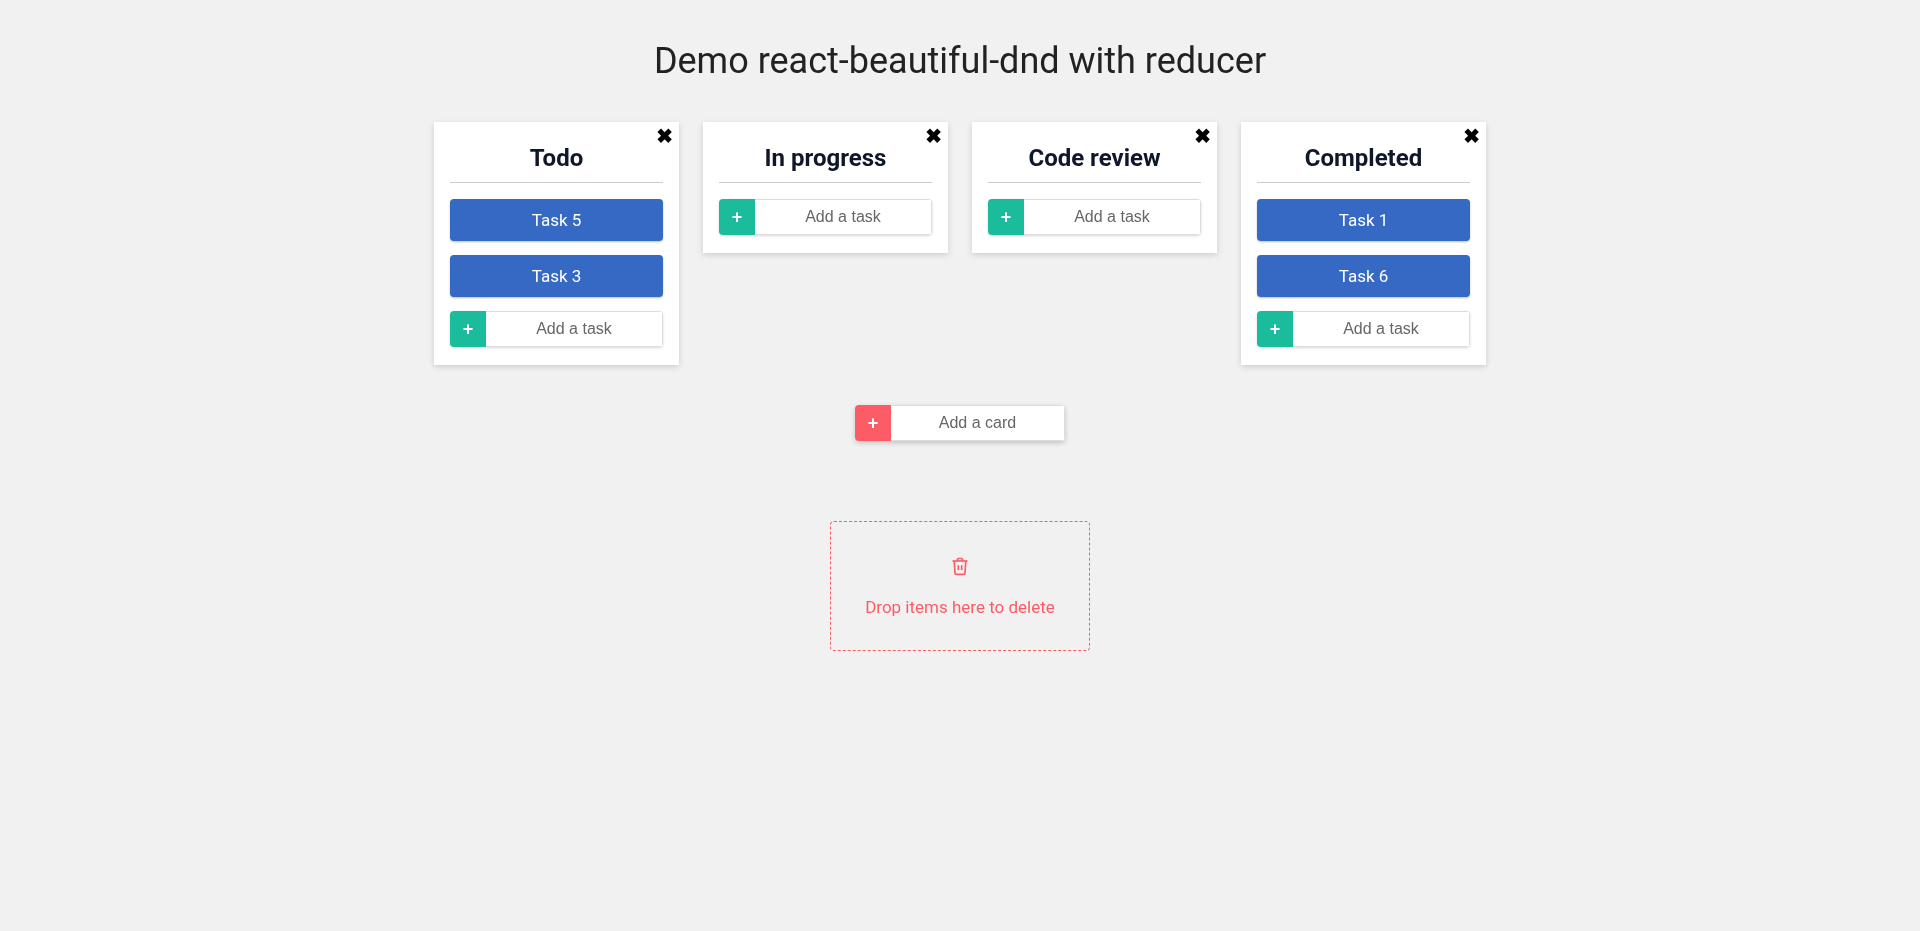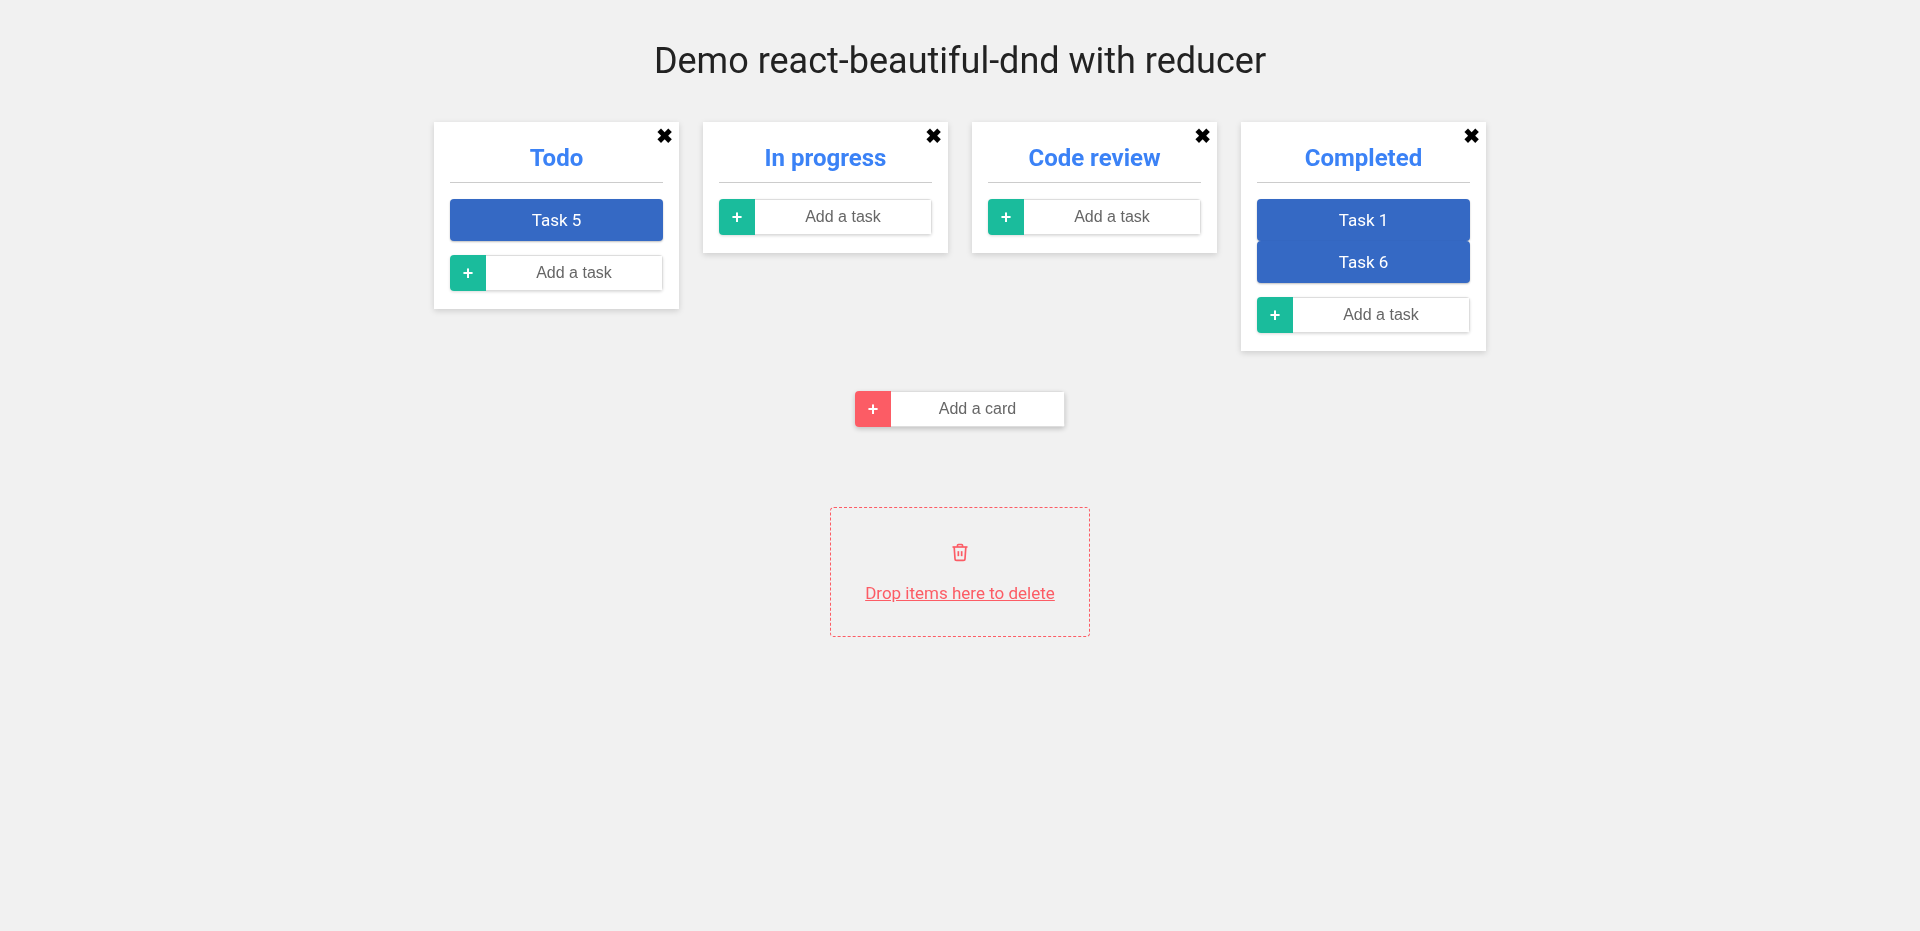--- a/index.html
+++ b/index.html
@@ -49,35 +49,36 @@
       font-weight: 900;
       line-height: 1;
       cursor: pointer;
       color: #000;
       user-select: none;
     }
     .column-title {
       text-align: center;
       font-size: 24px;
       font-weight: 700;
-      color: #3b82f6;
+      color: #0f172a;
       margin: 16px 0 10px;
     }
     .column hr {
       border: none;
       border-top: 1px solid #ccc;
       margin: 0 0 16px;
     }
     .task {
       background: #3569c4;
       color: #fff;
       text-align: center;
       font-size: 17px;
       padding: 11px 8px;
       border-radius: 4px;
+      margin-bottom: 14px;
       cursor: grab;
       box-shadow: 0 1px 2px rgba(0,0,0,0.25);
     }
     .add-group {
       display: flex;
       align-items: stretch;
       margin-top: 14px;
       box-shadow: 0 1px 3px rgba(0,0,0,0.15);
       border-radius: 4px;
       overflow: hidden;
@@ -133,21 +134,20 @@
       height: 130px;
       border: 1.5px dashed #fc5c65;
       border-radius: 4px;
       display: flex;
       flex-direction: column;
       align-items: center;
       justify-content: center;
       gap: 17px;
       color: #fc5c65;
       font-size: 17px;
-      text-decoration: underline;
     }
     .trash-icon svg {
       width: 20px;
       height: 20px;
       stroke: #fc5c65;
       fill: none;
       stroke-width: 2;
     }
     .plus-icon {
       font-weight: 900;
@@ -161,20 +161,21 @@
 <div class="container">
   <h1 class="page-title">Demo react-beautiful-dnd with reducer</h1>
 
   <div class="board">
 
     <div class="column">
       <span class="column-close">✖</span>
       <h2 class="column-title">Todo</h2>
       <hr>
       <div class="task">Task 5</div>
+      <div class="task">Task 3</div>
       <div class="add-group">
         <button class="add-btn">
             <span class="plus-icon">+</span>
           </button>
         <input class="add-input" placeholder="Add a task" style="">
       </div>
     </div>
 
     <div class="column">
       <span class="column-close">✖</span>

